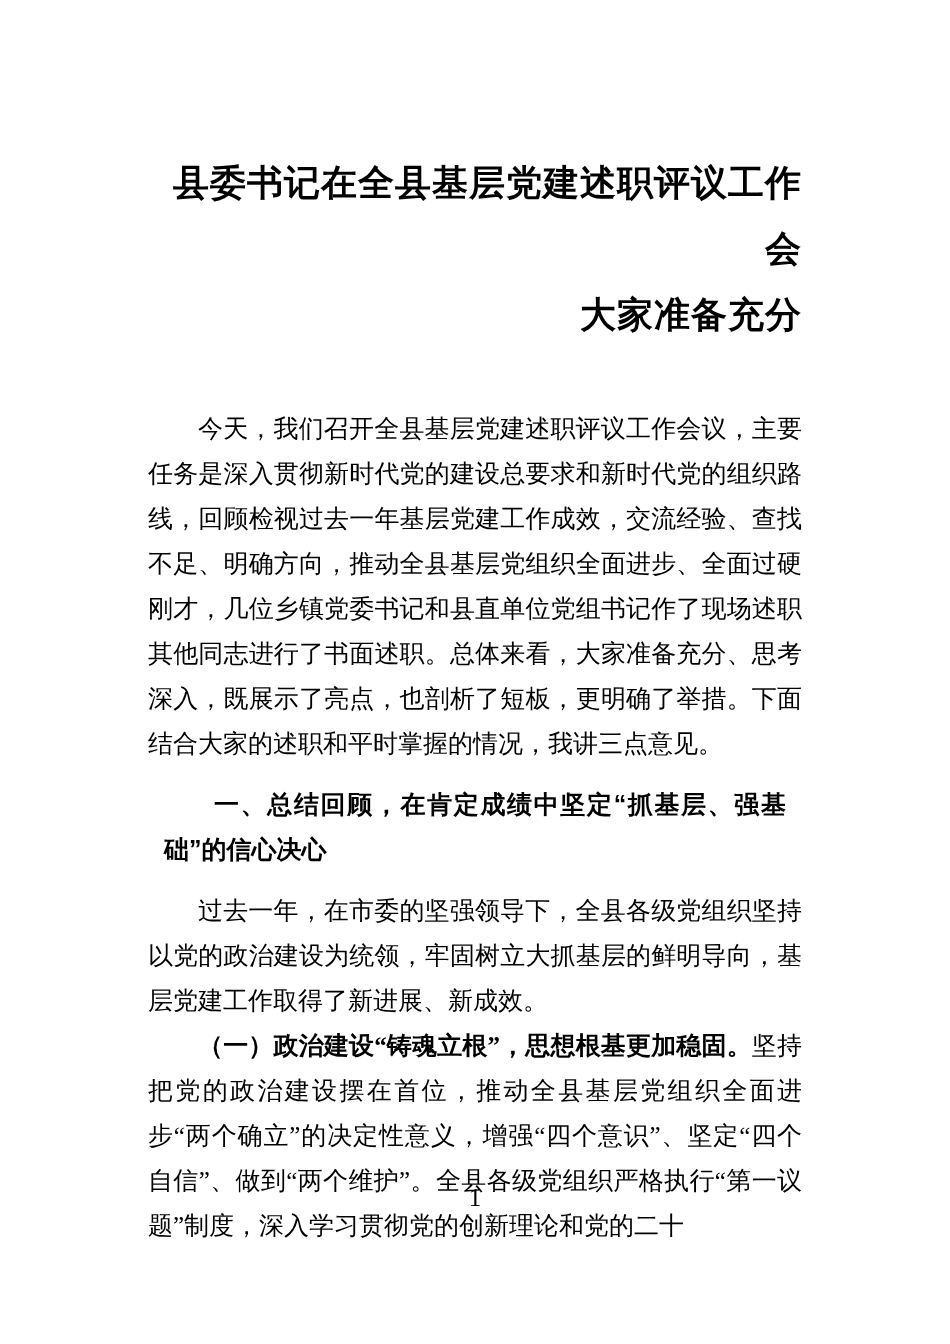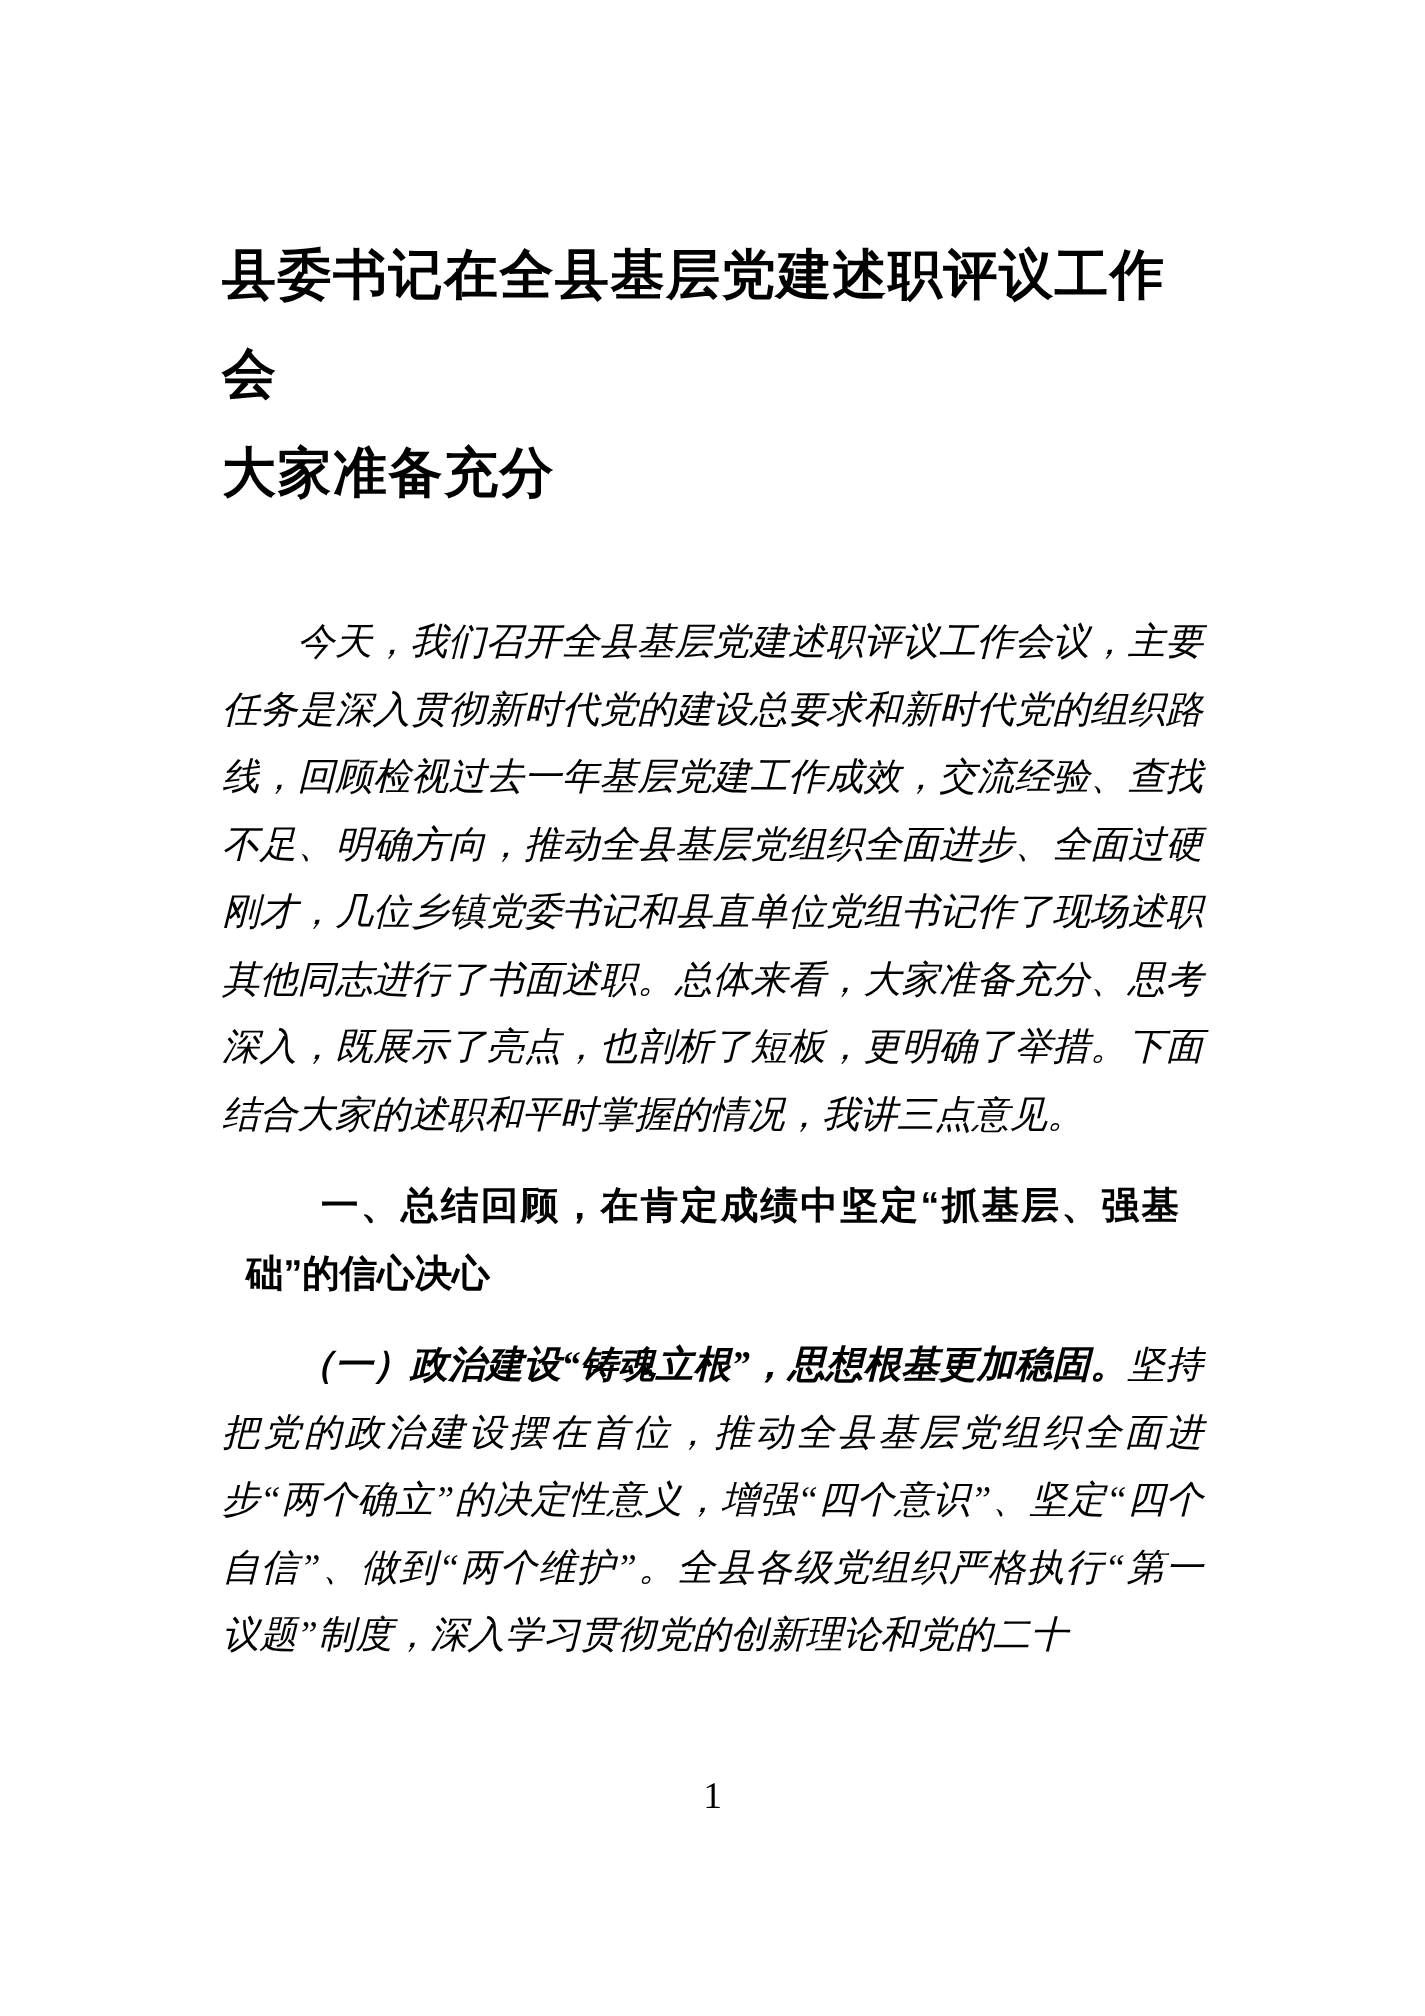--- a/index.html
+++ b/index.html
@@ -21,35 +21,34 @@
   .doc-content {
     position: absolute;
     top: 150px;
     left: 148px;
     width: 654px;
   }
   .title {
     margin: 0 0 58px 0;
     font-size: 36px;
     font-weight: 700;
-    text-align: left;
+    text-align: right;
     line-height: 66px;
     letter-spacing: 1px;
   }
   .title-line {
     display: block;
   }
   .para {
     margin: 0;
     font-size: 25px;
     line-height: 45px;
     text-align: justify;
     text-indent: 2em;
     word-break: break-all;
-    font-style: italic;
   }
   .heading {
     margin: 16px;
     font-size: 25px;
     line-height: 45px;
     font-weight: 700;
     font-family: "Liberation Sans", "DejaVu Sans", sans-serif;
     text-align: justify;
     text-indent: 2em;
     word-break: break-all;
@@ -75,19 +74,20 @@
 
     <h1 class="title">
       <span class="title-line">县委书记在全县基层党建述职评议工作会</span>
       <span class="title-line">大家准备充分</span>
     </h1>
 
     <p class="para">今天，我们召开全县基层党建述职评议工作会议，主要任务是深入贯彻新时代党的建设总要求和新时代党的组织路线，回顾检视过去一年基层党建工作成效，交流经验、查找不足、明确方向，推动全县基层党组织全面进步、全面过硬刚才，几位乡镇党委书记和县直单位党组书记作了现场述职其他同志进行了书面述职。总体来看，大家准备充分、思考深入，既展示了亮点，也剖析了短板，更明确了举措。下面结合大家的述职和平时掌握的情况，我讲三点意见。</p>
 
     <h2 class="heading">一、总结回顾，在肯定成绩中坚定“抓基层、强基础”的信心决心</h2>
 
+    <p class="para">过去一年，在市委的坚强领导下，全县各级党组织坚持以党的政治建设为统领，牢固树立大抓基层的鲜明导向，基层党建工作取得了新进展、新成效。</p>
 
     <p class="para"><span class="lead-bold">（一）政治建设“铸魂立根”，思想根基更加稳固。</span><span>坚持把党的政治建设摆在首位，推动全县基层党组织全面进步“两个确立”的决定性意义，增强“四个意识”、坚定“四个自信”、做到“两个维护”。全县各级党组织严格执行“第一议题”制度，深入学习贯彻党的创新理论和党的二十</span></p>
 
   </div>
 
   <div class="page-number">1</div>
 </div>
 
 </body></html>

